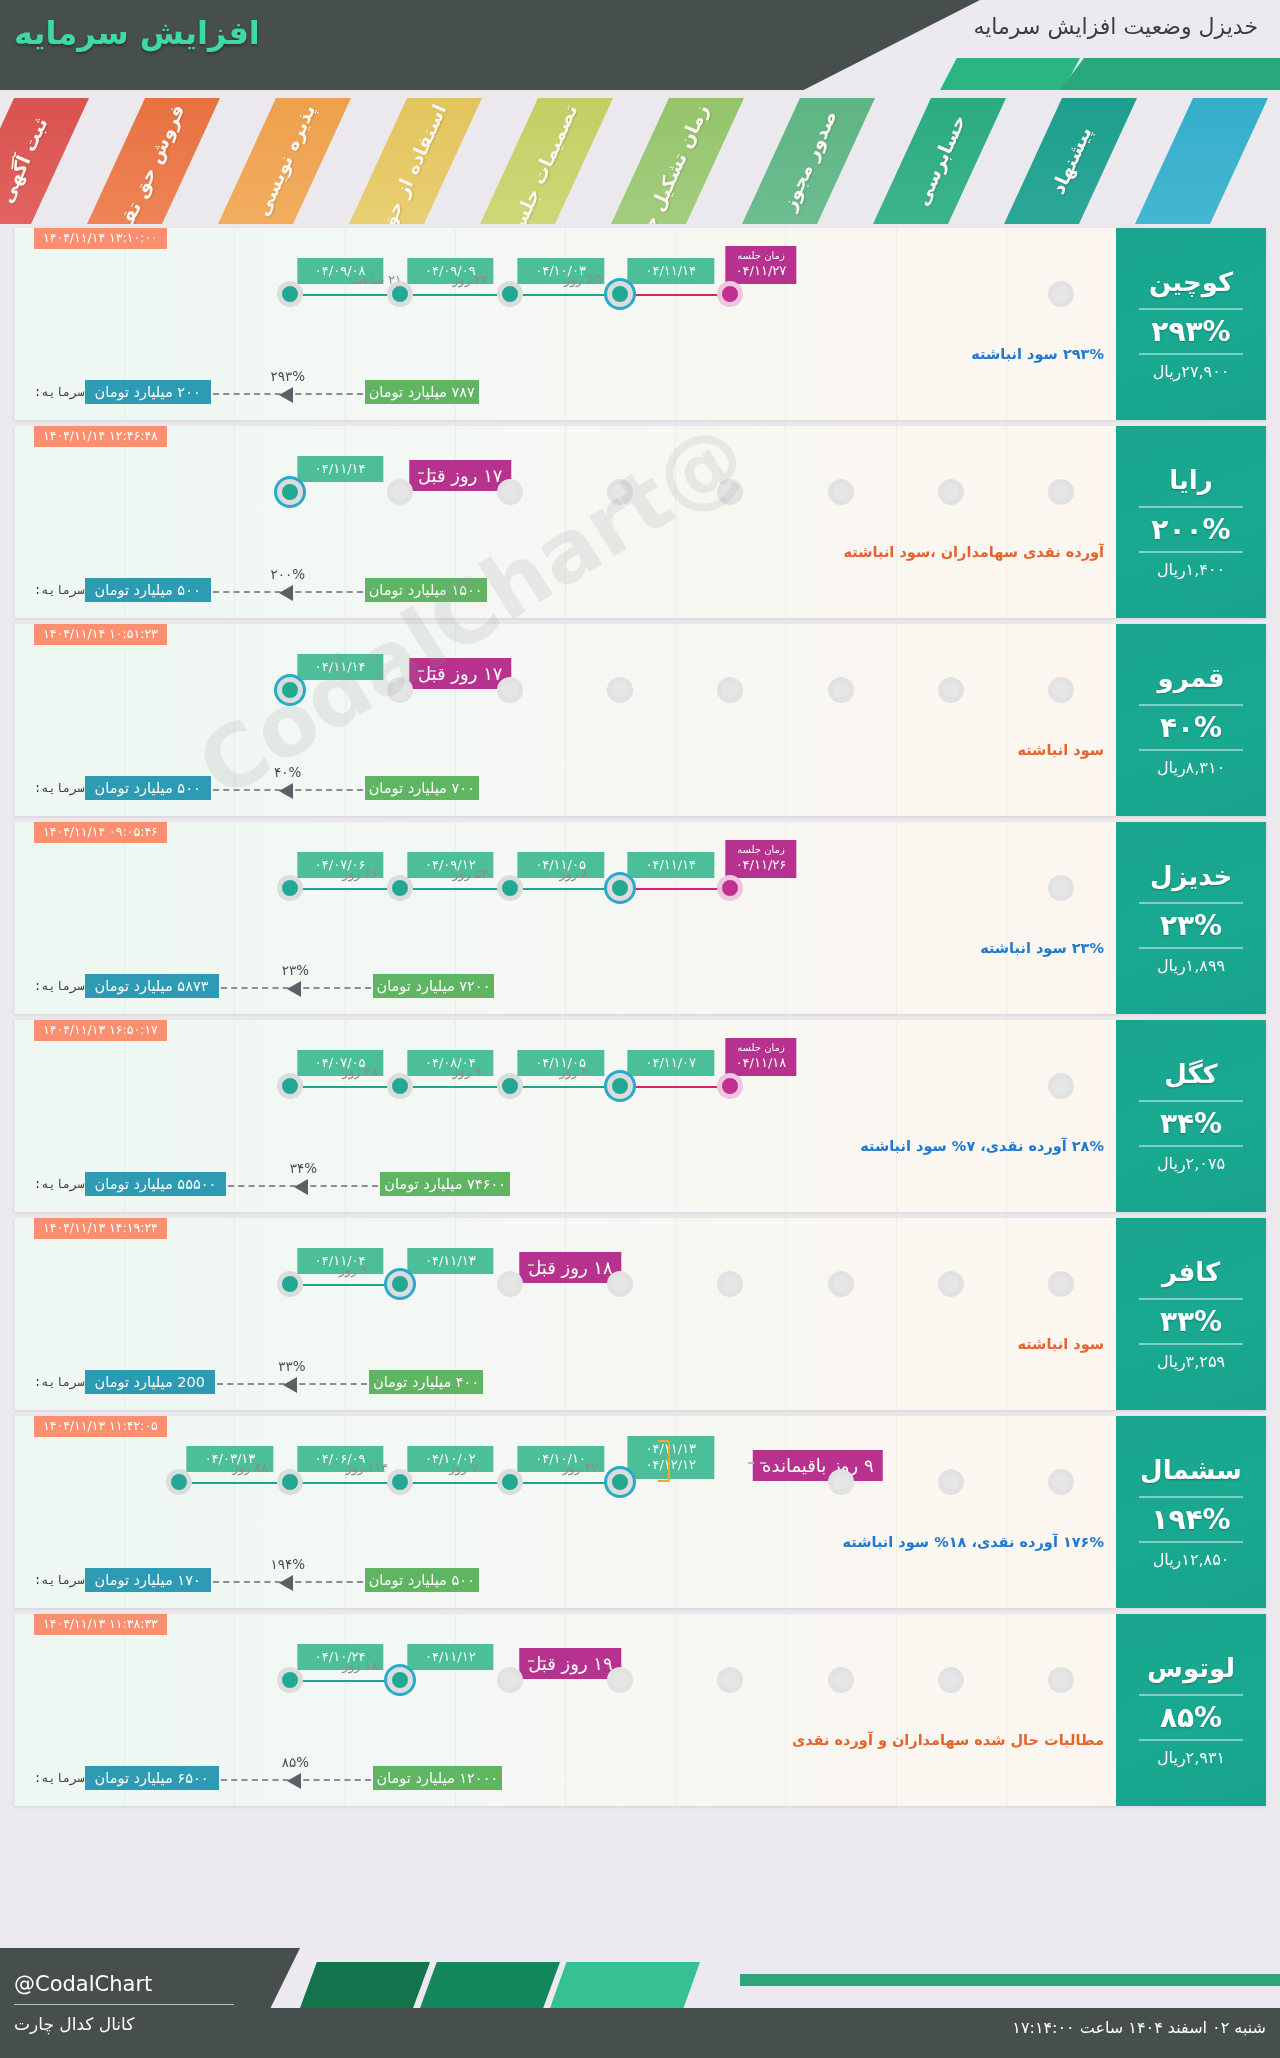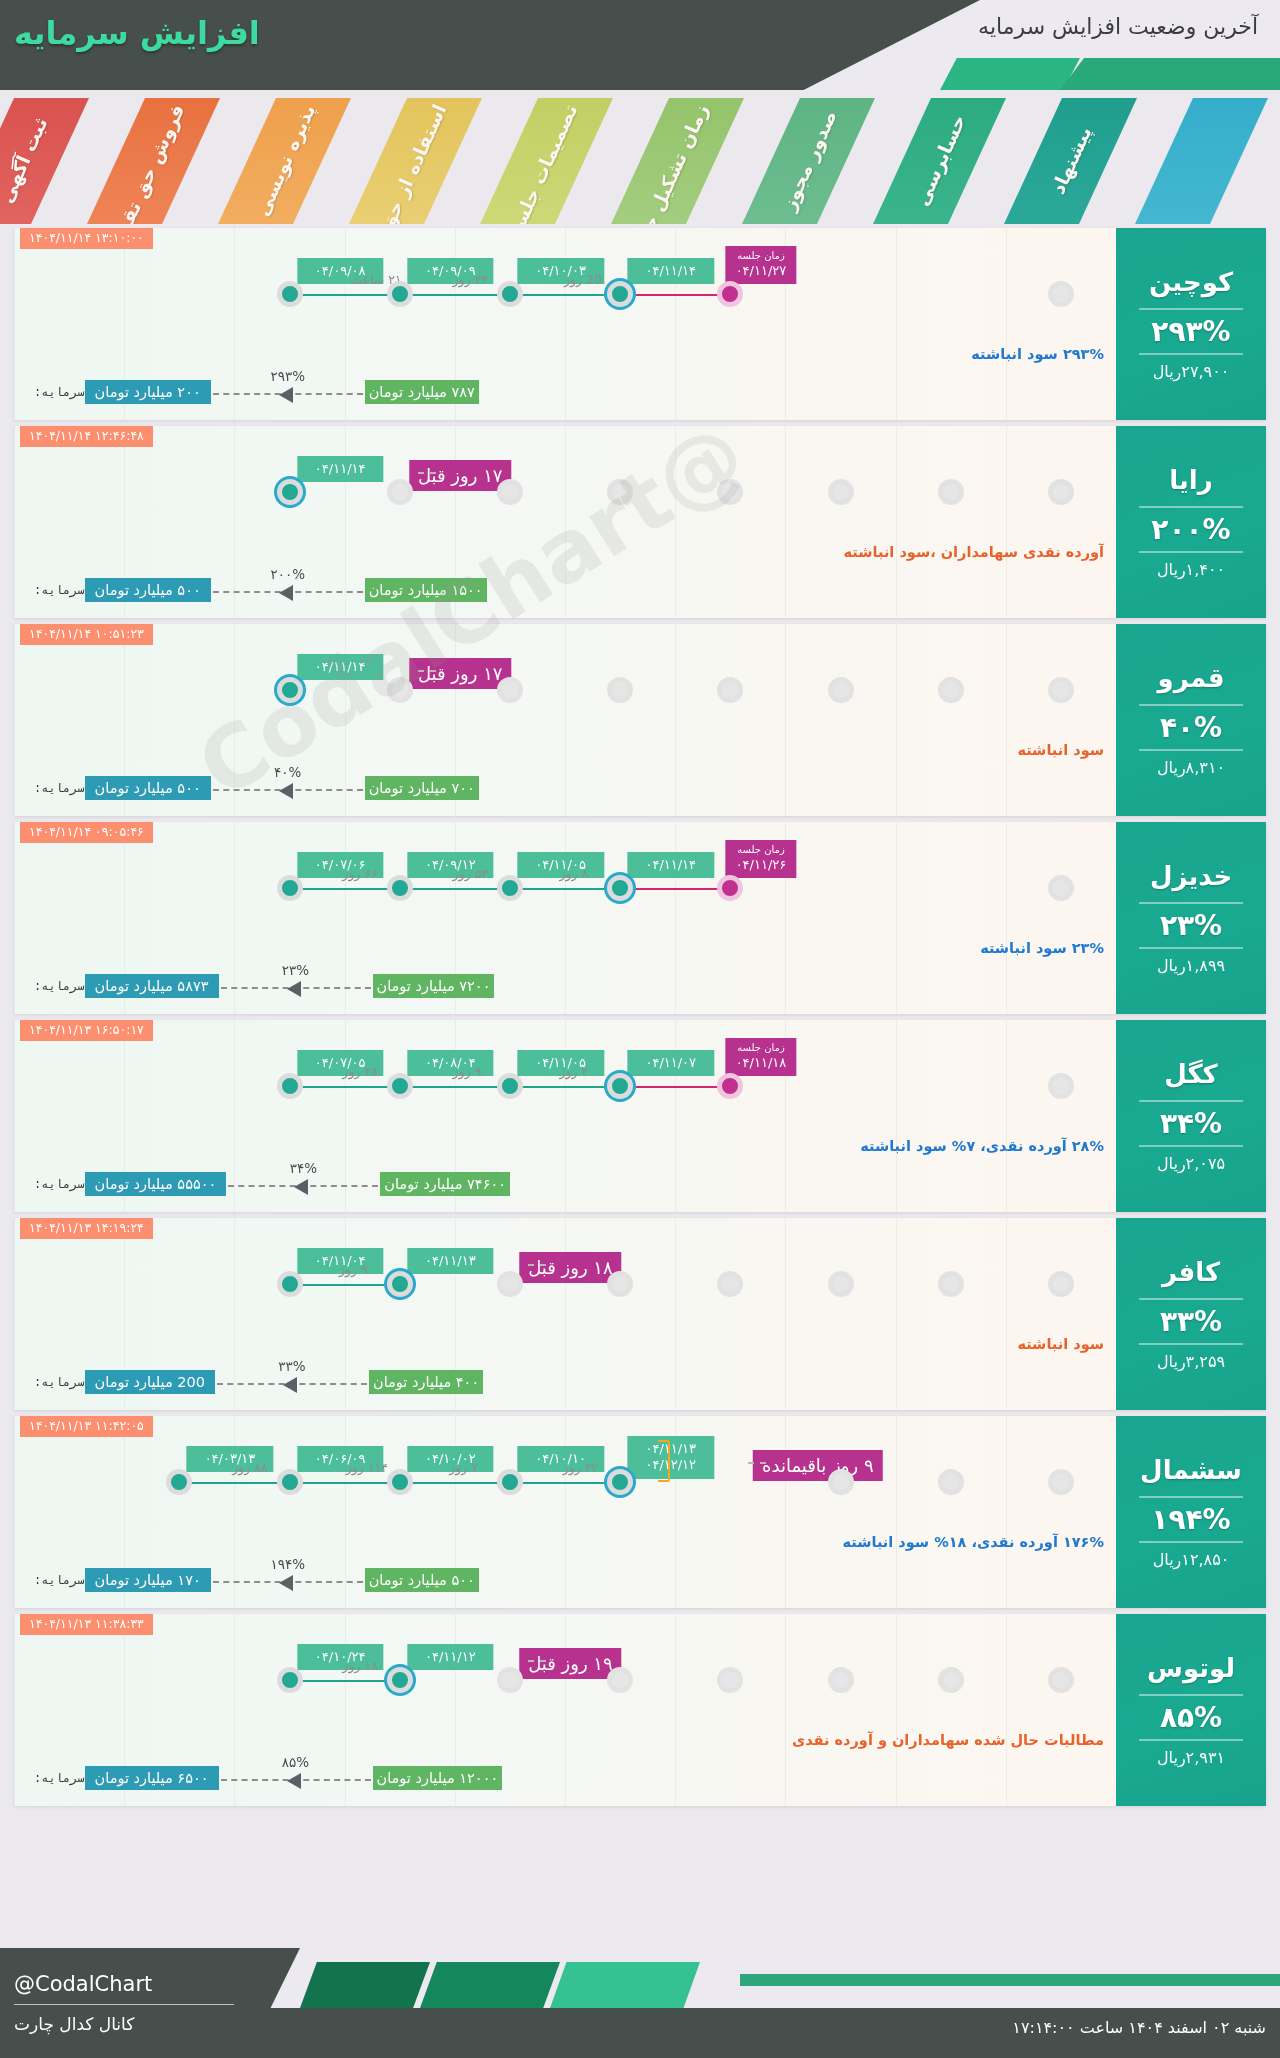--- a/index.html
+++ b/index.html
@@ -66,21 +66,21 @@
   }
   .row-body{
     position:absolute; left:0; top:0; right:150px; height:192px;
     background:linear-gradient(90deg,#eef7f2 0%,#f3f8f4 35%,#fdf6f0 100%);
     overflow:hidden;
   }
   .colgrid{ position:absolute; inset:0; display:flex; }
   .colgrid > div{ flex:1 1 0; border-left:1px solid rgba(0,0,0,.045); }
 
   .timestamp{
-    position:absolute; left:6px; top:-1px; z-index:6;
+    position:absolute; left:20px; top:-1px; z-index:6;
     background:#fb8f6f; color:#fff; font-size:12.5px;
     padding:3px 9px 4px 9px; letter-spacing:.3px;
     white-space:nowrap; direction:ltr;
   }
 
   
   .track{
     position:absolute; left:0; right:0; top:66px; height:2px;
   }
   .dot{
@@ -200,21 +200,21 @@
   .f-rule{ position:absolute; left:14px; top:56px; width:220px; height:1px; background:rgba(255,255,255,.65); }
   .f-sub{ position:absolute; left:14px; top:66px; color:#fff; font-size:17px; }
   .f-date{ position:absolute; right:14px; top:70px; color:#fff; font-size:16px; white-space:nowrap; }
 </style>
 </head>
 <body>
 
 <div class="header">
   <div class="header-dark"></div>
   <div class="header-logo">افزایش سرمایه</div>
-  <div class="header-title">آخرین وضعیت افزایش سرمایه</div>
+  <div class="header-title">خدیزل وضعیت افزایش سرمایه</div>
   <div class="hdr-acc1"></div>
   <div class="hdr-acc2"></div>
 </div>
 
 <div class="stagebar" id="stagebar">
     <div class="stage" style="left: -58px; width: 133px; background: linear-gradient(rgb(217, 83, 79), rgb(226, 99, 95)); clip-path: polygon(43.609% 0px, 100% 0px, 56.391% 100%, 0px 100%);">
       <span class="lbl">ثبت آگهی</span>
     </div>
     <div class="stage" style="left: 73px; width: 133px; background: linear-gradient(rgb(232, 113, 63), rgb(239, 132, 87)); clip-path: polygon(43.609% 0px, 100% 0px, 56.391% 100%, 0px 100%);">
       <span class="lbl">فروش حق تقدم</span>

